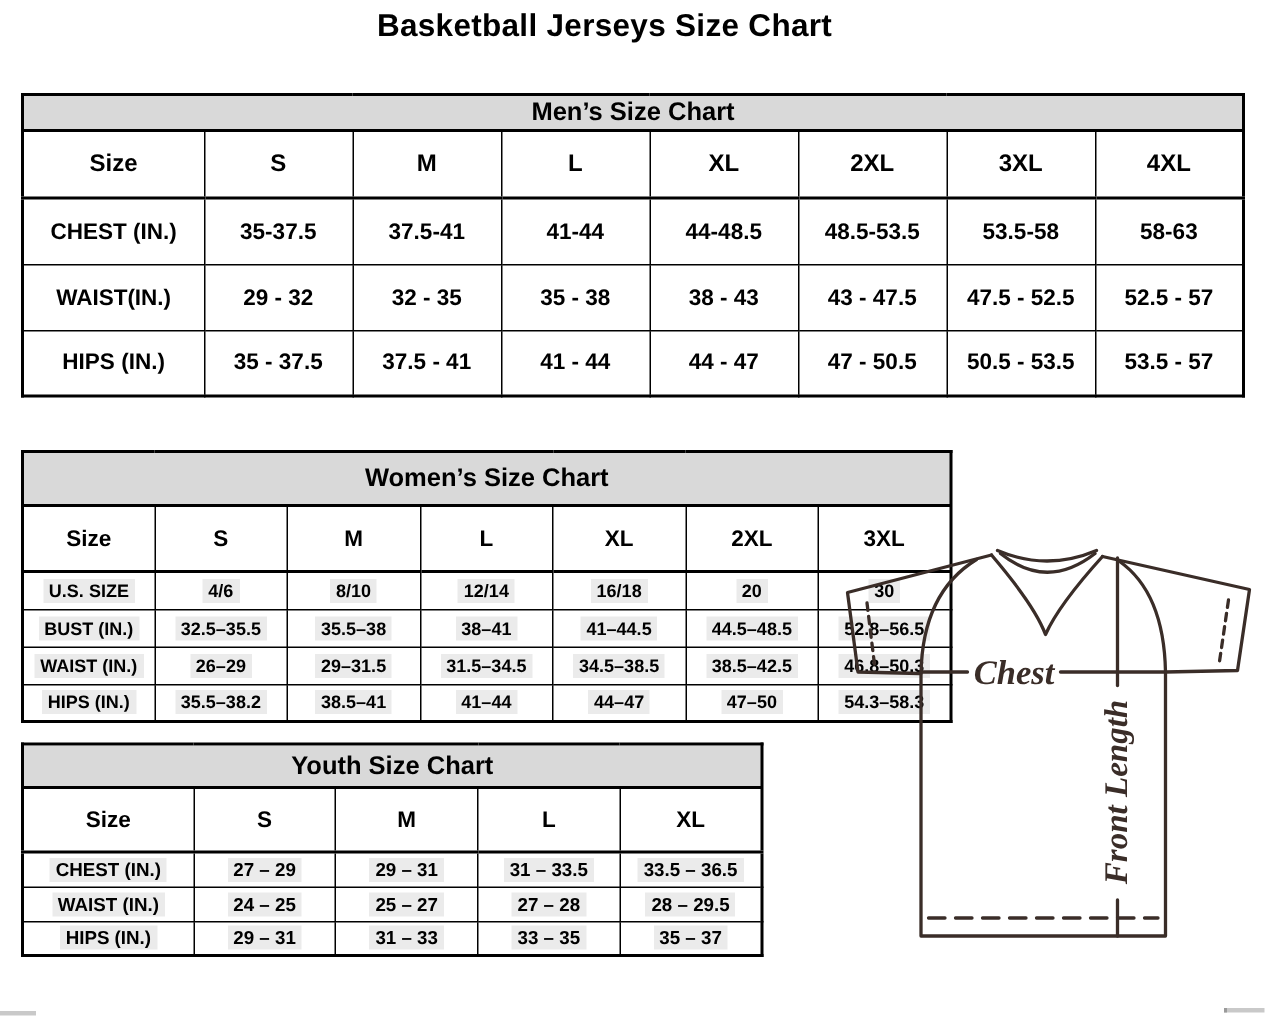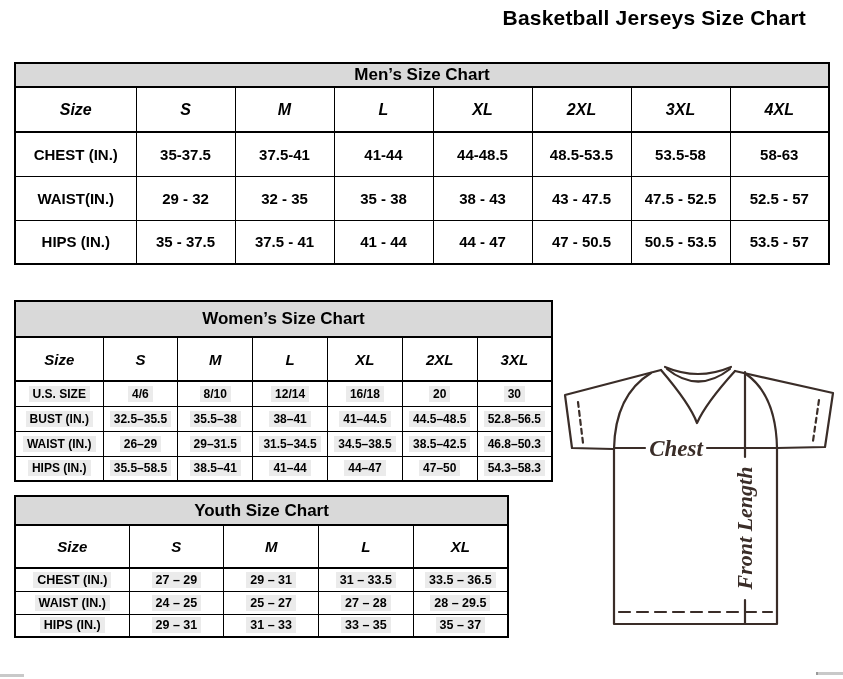--- a/index.html
+++ b/index.html
@@ -1,42 +1,42 @@
 <!DOCTYPE html>
 <html><head>
 <meta charset="utf-8">
 <style>
   html,body{margin:0;padding:0;}
   body{
     width:843px;height:679px;position:relative;background:#ffffff;
     font-family:"Liberation Sans", sans-serif;color:#000;overflow:hidden;
   }
   .page-title{
-    position:absolute;top:6px;left:0;width:806px;text-align:right;
+    position:absolute;top:6px;left:0;width:806px;text-align:center;
     font-size:21px;font-weight:bold;letter-spacing:.2px;
   }
   table.size-table{
     position:absolute;border-collapse:collapse;table-layout:fixed;
     border:2px solid #000;
   }
   table.size-table td, table.size-table th{
     border:1px solid #000;text-align:center;vertical-align:middle;
     font-weight:bold;padding:0;overflow:hidden;
   }
   .title-cell{background:#d9d9d9;font-size:17px;border-bottom:2px solid #000 !important;}
-  .header-row th{border-bottom:2px solid #000 !important;font-style:italic;}
+  .header-row th{border-bottom:2px solid #000 !important;}
   
   #mens-table{left:14px;top:62px;width:816px;}
   #mens-table .title-row{height:24px;}
   #mens-table .header-row{height:45px;}
   #mens-table .header-row th{font-size:16px;}
   #mens-table .data-row{height:44px;}
   #mens-table .data-row td,#mens-table .data-row th{font-size:15px;}
   
-  #womens-table{left:14px;top:300px;width:539px;}
+  #womens-table{left:14px;top:300px;width:621px;}
   #womens-table .title-row{height:36px;}
   #womens-table .header-row{height:44px;}
   #womens-table .header-row th{font-size:15px;}
   #womens-table .data-row{height:25px;padding-left:18px;}
   #womens-table .data-row td,#womens-table .data-row th{font-size:12px;}
   
   #youth-table{left:14px;top:495px;width:495px;}
   #youth-table .title-row{height:29px;}
   #youth-table .header-row{height:43px;}
   #youth-table .header-row th{font-size:15px;}
@@ -158,21 +158,21 @@
         <th class="row-label"><span class="hl">WAIST (IN.)</span></th>
         <td><span class="hl">26–29</span></td>
         <td><span class="hl">29–31.5</span></td>
         <td><span class="hl">31.5–34.5</span></td>
         <td><span class="hl">34.5–38.5</span></td>
         <td><span class="hl">38.5–42.5</span></td>
         <td><span class="hl">46.8–50.3</span></td>
       </tr>
       <tr class="data-row">
         <th class="row-label"><span class="hl">HIPS (IN.)</span></th>
-        <td><span class="hl">35.5–58.5</span></td>
+        <td><span class="hl">35.5–38.2</span></td>
         <td><span class="hl">38.5–41</span></td>
         <td><span class="hl">41–44</span></td>
         <td><span class="hl">44–47</span></td>
         <td><span class="hl">47–50</span></td>
         <td><span class="hl">54.3–58.3</span></td>
       </tr>
     </tbody>
   </table>
 <table id="youth-table" class="size-table hl-on">
     <colgroup>

